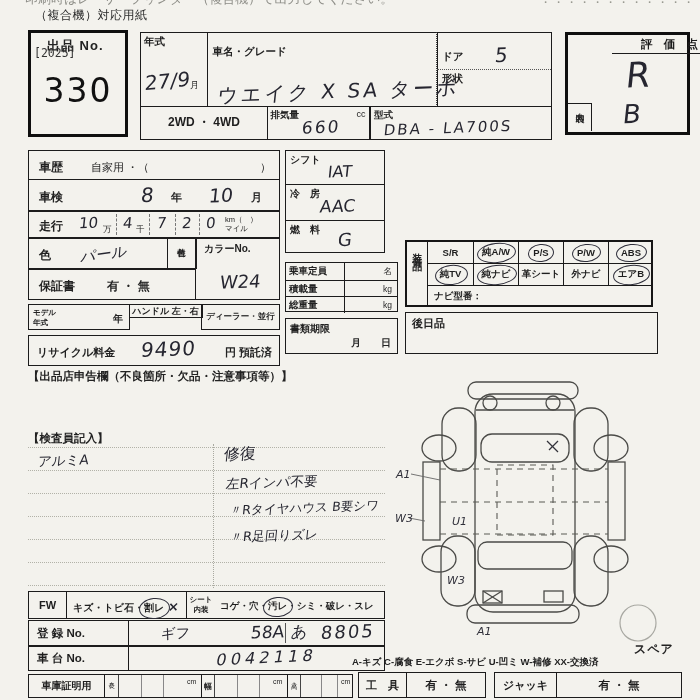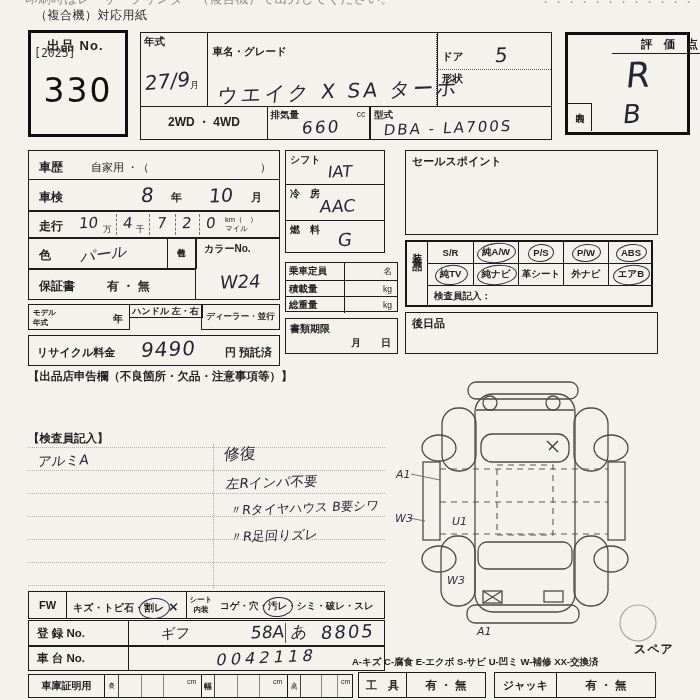--- a/index.html
+++ b/index.html
@@ -157,23 +157,20 @@
       <span class="a lbl" style="left:3px;top:2px;font-size:9.5px;">総重量</span>
       <span class="a" style="left:58px;top:0;bottom:0;border-left:1.2px solid #1c1c1c;"></span>
       <span class="a prt" style="right:5px;top:3px;font-size:8.5px;">kg</span>
     </div>
   </div>
   <div class="a box" style="left:285px;top:318px;width:113px;height:36px;">
     <span class="a lbl" style="left:4px;top:3px;font-size:10px;">書類期限</span>
     <span class="a prt" style="right:6px;bottom:3px;font-size:10px;font-weight:600;">月　　日</span>
   </div>
 
-  <div class="a box" style="left:405px;top:150px;width:253px;height:85px;">
-    <span class="a lbl" style="left:6px;top:3px;font-size:11px;">セールスポイント</span>
-  </div>
   <div class="a" style="left:405px;top:240px;width:248px;height:67px;border:2.2px solid #161616;box-sizing:border-box;">
     <div class="a" style="left:0;top:0;width:21px;height:100%;border-right:1.4px solid #1a1a1a;box-sizing:border-box;">
       <div class="vert lbl" style="font-size:10px;margin:3px auto 0;line-height:1.35;letter-spacing:4px;">装備品</div>
     </div>
     <div class="a eq" style="left:21px;top:0;width:45px;height:21px;">
         <span>S/R</span>
       </div>
     <div class="a eq" style="left:66px;top:0;width:45px;height:21px;border-left:1.2px solid #1a1a1a;">
         <span class="circled">純A/W</span>
       </div>
@@ -195,21 +192,21 @@
     <div class="a eq" style="left:111px;top:21px;width:45px;height:22px;border-top:1.2px solid #1a1a1a;border-left:1.2px solid #1a1a1a;">
         <span>革シート</span>
       </div>
     <div class="a eq" style="left:156px;top:21px;width:45px;height:22px;border-top:1.2px solid #1a1a1a;border-left:1.2px solid #1a1a1a;">
         <span>外ナビ</span>
       </div>
     <div class="a eq" style="left:201px;top:21px;width:45px;height:22px;border-top:1.2px solid #1a1a1a;border-left:1.2px solid #1a1a1a;">
         <span class="circled">エアB</span>
       </div>
     <div class="a" style="left:21px;top:43px;width:225px;height:21px;border-top:1.2px solid #1a1a1a;box-sizing:border-box;">
-      <span class="a lbl" style="left:6px;top:4px;font-size:9.5px;">検査員記入：</span>
+      <span class="a lbl" style="left:6px;top:4px;font-size:9.5px;">ナビ型番：</span>
     </div>
   </div>
   <div class="a box" style="left:405px;top:312px;width:253px;height:42px;">
     <span class="a lbl" style="left:6px;top:3px;font-size:11px;">後日品</span>
   </div>
 
   <svg class="a" style="left:395px;top:372px;" width="288" height="292" viewBox="0 0 288 292">
     <g fill="none" stroke="#4b4b48" stroke-width="1.3">
       <rect x="73" y="10" width="110" height="17" rx="8"></rect>
       <circle cx="95" cy="31" r="7"></circle>
@@ -318,18 +315,18 @@
     <span class="a" style="left:292px;top:0;bottom:0;border-left:1px solid #888;"></span>
     <span class="a" style="left:308px;top:0;bottom:0;border-left:1px solid #888;"></span>
     <span class="a prt" style="left:312px;top:3px;font-size:7px;">cm</span>
   </div>
 
   <div class="a" style="left:352px;top:656px;font-size:9.5px;font-weight:700;color:#222;white-space:nowrap;">A-キズ C-腐食 E-エクボ S-サビ U-凹ミ W-補修 XX-交換済</div>
   <div class="a box" style="left:358px;top:672px;width:128px;height:26px;">
     <div class="a" style="left:0;top:0;width:48px;height:100%;border-right:1.4px solid #1a1a1a;box-sizing:border-box;display:flex;align-items:center;justify-content:center;font-size:11px;font-weight:700;">工　具</div>
     <div class="a" style="left:48px;top:0;right:0;height:100%;display:flex;align-items:center;justify-content:center;font-size:11.5px;font-weight:700;">有 ・ 無</div>
   </div>
-  <div class="a box" style="left:494px;top:672px;width:162px;height:26px;padding-left:32px;">
+  <div class="a box" style="left:494px;top:672px;width:188px;height:26px;padding-left:32px;">
     <div class="a" style="left:0;top:0;width:62px;height:100%;border-right:1.4px solid #1a1a1a;box-sizing:border-box;display:flex;align-items:center;justify-content:center;font-size:11px;font-weight:700;">ジャッキ</div>
     <div class="a" style="left:62px;top:0;right:0;height:100%;display:flex;align-items:center;justify-content:center;font-size:11.5px;font-weight:700;">有 ・ 無</div>
   </div>
 
 </div>
 
 </body></html>

